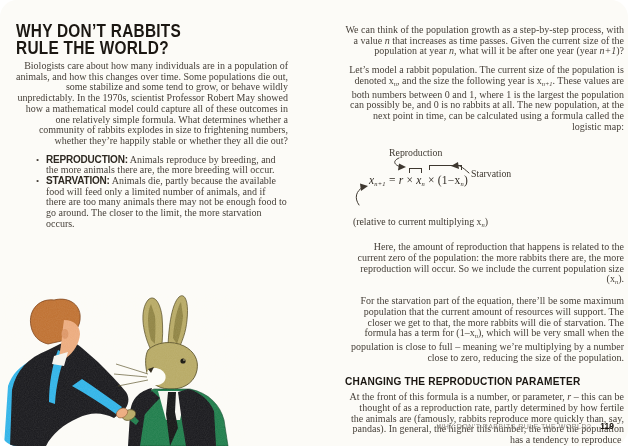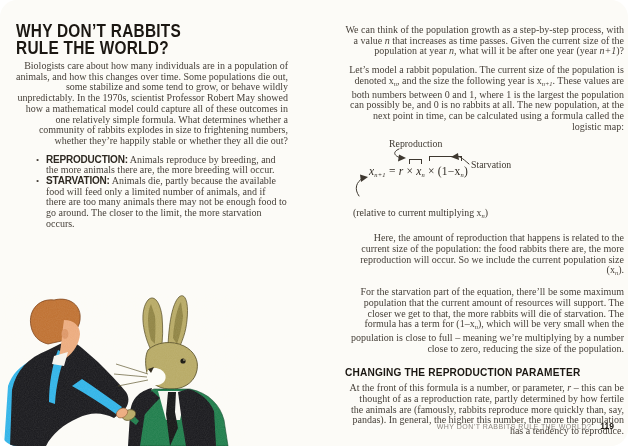--- a/index.html
+++ b/index.html
@@ -22,21 +22,21 @@
   ul.idea-list li{position:relative;font-size:10px;line-height:10.7px;margin:0;}
   ul.idea-list li .dot{position:absolute;left:-10px;top:0;font-size:9px;}
   .blbl{font-family:Liberation Sans, sans-serif;font-weight:700;
         font-size:10px;letter-spacing:-0.2px;color:#2e2922;}
   
   .illus{position:absolute;left:2px;top:294px;width:243px;height:152px;}
   
   .page-right{position:absolute;left:345px;top:0;width:279px;}
   .rp-first{margin-top:25px;}
   
-  .fml{position:relative;height:88px;margin-top:5px;font-size:11.5px;color:#2f2a23;}
+  .fml{position:relative;height:88px;margin-top:14px;font-size:11.5px;color:#2f2a23;}
   .fml .lbl{position:absolute;font-size:9.8px;color:#3e3830;white-space:nowrap;}
   .fml .fx{position:absolute;left:24px;top:28px;white-space:nowrap;letter-spacing:.2px;}
   .obk{position:absolute;border:1.1px solid #3e3830;border-bottom:none;height:4px;}
   .fml svg{position:absolute;left:0;top:0;pointer-events:none;}
   .shead{margin-top:12px;margin-bottom:5px;font-size:11.5px;letter-spacing:.2px;
          transform:scaleX(.88);transform-origin:0 50%;white-space:nowrap;}
   
   .footer{position:absolute;right:14px;top:421px;display:flex;align-items:center;gap:9px;
           font-family:"Liberation Sans","DejaVu Sans",sans-serif;}
   .footer .ft{font-size:7px;letter-spacing:.45px;color:#8b8781;}
@@ -132,21 +132,21 @@
         </g>
       </svg>
       <span class="lbl" style="left:44px;top:1px;">Reproduction</span>
       <span class="lbl" style="left:126px;top:22px;font-family:Liberation Serif, serif;">Starvation</span>
       <div class="obk" style="left:64px;top:22px;width:11px;"></div>
       <div class="obk" style="left:84px;top:19px;width:31px;"></div>
       <div class="fx"><span class="it">x</span><span class="sb it">n+1</span><span> = </span><span class="it">r</span><span> × </span><span class="it">x</span><span class="sb it">n</span><span> × </span><span>(1−x</span><span class="sb it">n</span><span>)</span></div>
       <span class="lbl" style="left:8px;top:70px;"><span>(relative to current multiplying x</span><span class="sb it">n</span><span>)</span></span>
     </div>
 
-    <p class="bp p-next"><span>Here, the amount of reproduction that happens is related to the current size of the population: the food rabbits there are, the more reproduction will occur. So we include the current population size (x</span><span class="sb it">n</span><span>).</span></p>
+    <p class="bp p-next"><span>Here, the amount of reproduction that happens is related to the current zero of the population: the more rabbits there are, the more reproduction will occur. So we include the current population size (x</span><span class="sb it">n</span><span>).</span></p>
 
     <p class="bp p-next"><span>For the starvation part of the equation, there’ll be some maximum population that the current amount of resources will support. The closer we get to that, the more rabbits will die of starvation. The formula has a term for (1–x</span><span class="sb it">n</span><span>), which will be very small when the population is close to full – meaning we’re multiplying by a number close to zero, reducing the size of the population.</span></p>
 
     <div class="shead cond">CHANGING THE REPRODUCTION PARAMETER</div>
 
     <p class="bp"><span>At the front of this formula is a number, or parameter, </span><span class="it">r</span><span> – this can be thought of as a reproduction rate, partly determined by how fertile the animals are (famously, rabbits reproduce more quickly than, say, pandas). In general, the higher this number, the more the population has a tendency to reproduce.</span></p>
   </div>
 
   <div class="footer">
     <span class="ft">WHY DON’T RABBITS RULE THE WORLD?</span>

